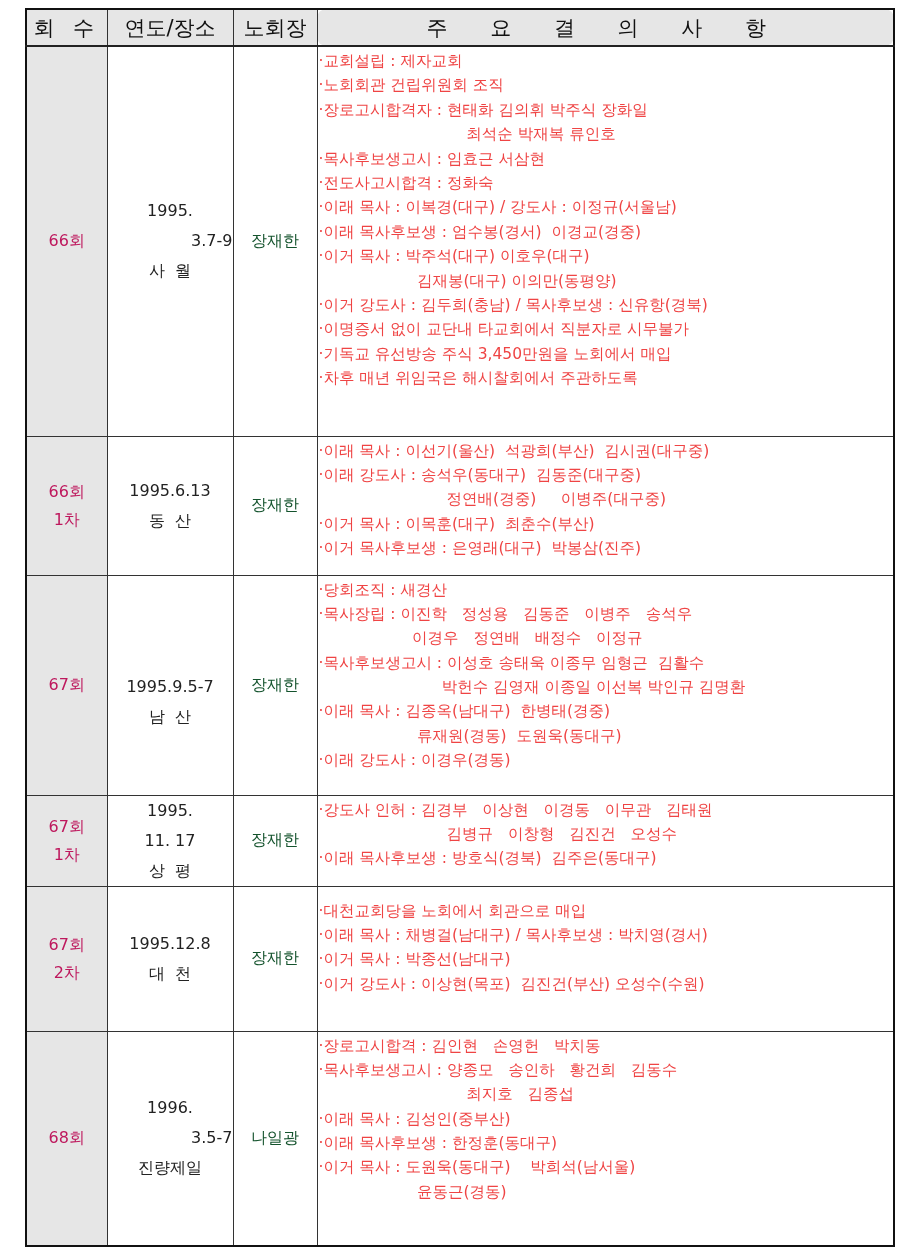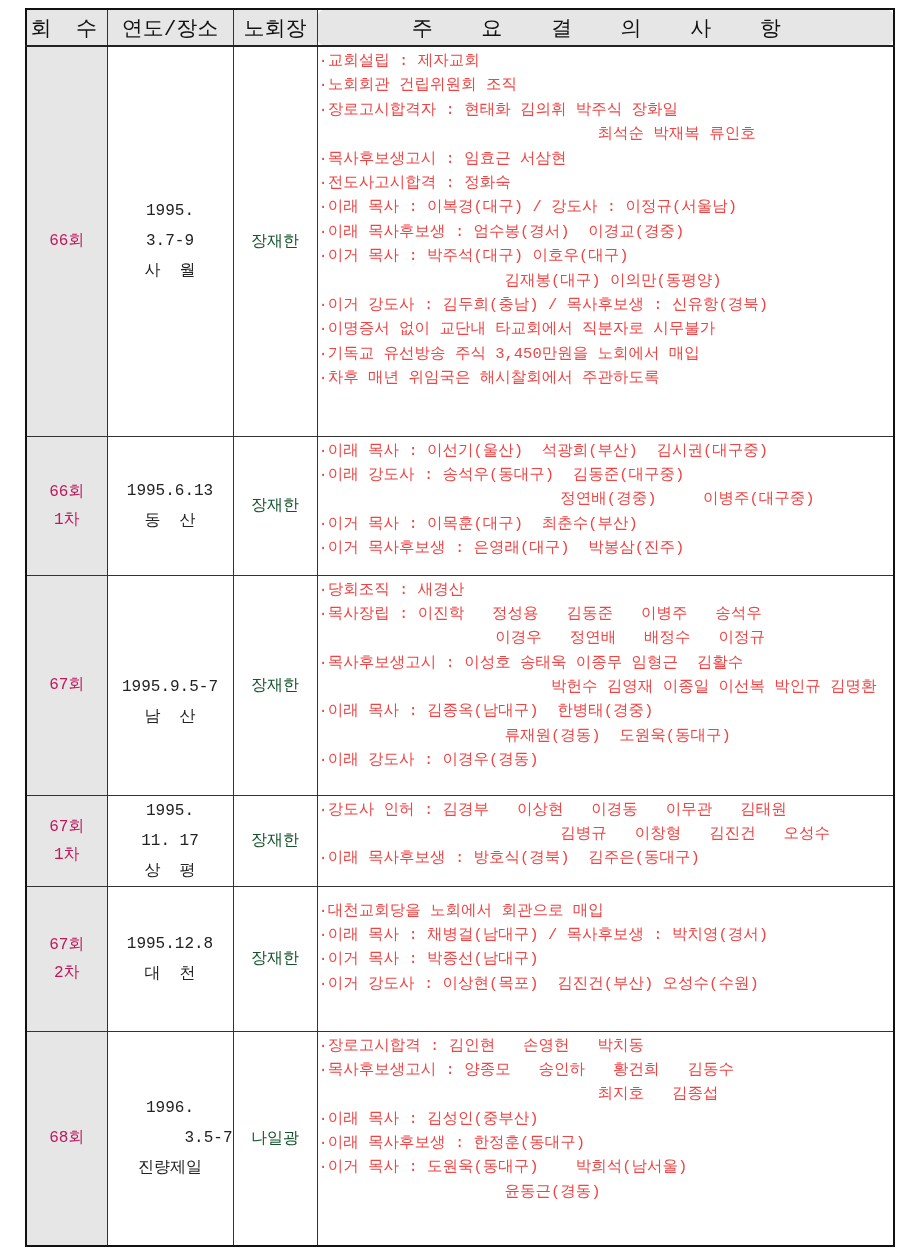--- a/index.html
+++ b/index.html
@@ -4,21 +4,21 @@
 <style>
   html, body { margin:0; padding:0; background:#ffffff; }
   body { width:916px; height:1250px; position:relative; overflow:hidden;
          font-family:"DejaVu Sans", "Liberation Sans", sans-serif; color:#1a1a1a; }
   table.minutes { position:absolute; left:25px; top:8px; width:868px;
     border-collapse:collapse; border:2px solid #111; table-layout:fixed; }
   table.minutes col.c1 { width:81px; }
   table.minutes col.c2 { width:126px; }
   table.minutes col.c3 { width:84px; }
   table.minutes col.c4 { width:577px; }
-  th, td { border:1px solid #333; padding:0;font-family:Liberation Mono, monospace; }
+  th, td { border:1px solid #333; padding:0; }
   thead th { background:#e6e6e6; height:35px; font-size:21px; font-weight:normal;
     border-bottom:2px solid #222; color:#111; }
   thead th.wide-spacing { letter-spacing:18px;border-radius:9px; }
   thead th.sp { letter-spacing:6px; }
   td.session { background:#e6e6e6; text-align:center; vertical-align:middle;
     font-size:16px; line-height:28px; color:#be185d; }
   td.datepl { text-align:center; vertical-align:middle; font-size:16px; line-height:30px; color:#222; }
   td.mod { text-align:center; vertical-align:middle; font-size:16px; color:#14532d; }
   td.decisions { vertical-align:top; font-size:15.5px; line-height:24.4px; padding:2px 0 2px 1px; color:#ef4444; white-space:pre; }
   .line { display:block; height:24.4px; white-space:pre; }
@@ -41,21 +41,21 @@
       <th class="wide-spacing">주 요 결 의 사 항</th>
     </tr>
   </thead>
   <tbody id="tbody">
       <tr style="height: 390px;">
         <td class="session">
           <span class="line" style="height: 28px;">66회</span>
         </td>
         <td class="datepl">
           <span class="line" style="height: 30px; white-space: pre;">1995.</span>
-          <span class="line" style="height: 30px; white-space: pre;">3.7-9</span>
+          <span class="line" style="height: 30px; white-space: pre; text-align: right;">3.7-9</span>
           <span class="line" style="height: 30px; white-space: pre;">사  월</span>
         </td>
         <td class="mod"><span>장재한</span></td>
         <td class="decisions"><span class="line">·교회설립 : 제자교회</span><span class="line">·노회회관 건립위원회 조직</span><span class="line">·장로고시합격자 : 현태화 김의휘 박주식 장화일</span><span class="line">                              최석순 박재복 류인호</span><span class="line">·목사후보생고시 : 임효근 서삼현</span><span class="line">·전도사고시합격 : 정화숙</span><span class="line">·이래 목사 : 이복경(대구) / 강도사 : 이정규(서울남)</span><span class="line">·이래 목사후보생 : 엄수봉(경서)  이경교(경중)</span><span class="line">·이거 목사 : 박주석(대구) 이호우(대구)</span><span class="line">                    김재봉(대구) 이의만(동평양)</span><span class="line">·이거 강도사 : 김두희(충남) / 목사후보생 : 신유항(경북)</span><span class="line">·이명증서 없이 교단내 타교회에서 직분자로 시무불가</span><span class="line">·기독교 유선방송 주식 3,450만원을 노회에서 매입</span><span class="line">·차후 매년 위임국은 해시찰회에서 주관하도록</span></td>
       </tr>
       <tr style="height: 139px;">
         <td class="session">
           <span class="line" style="height: 28px;">66회</span>
           <span class="line" style="height: 28px;">1차</span>
         </td>

